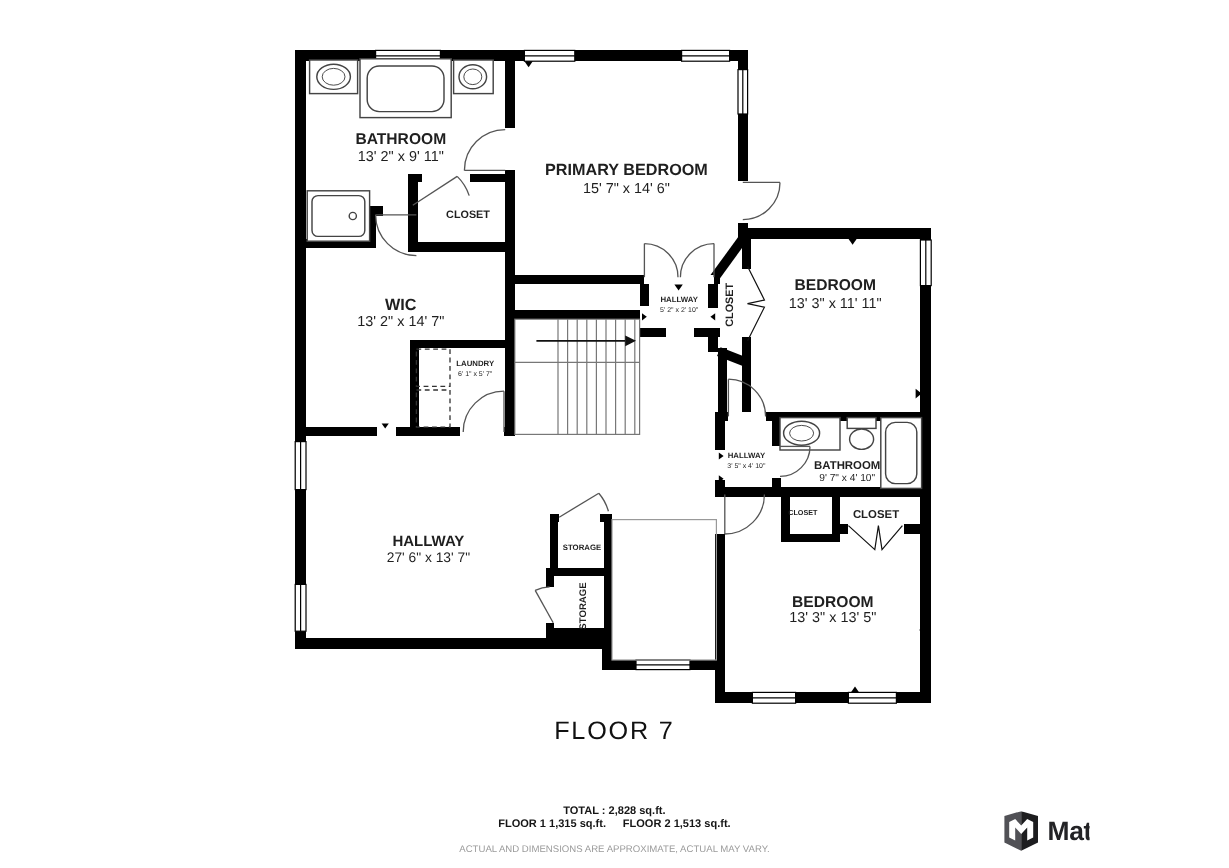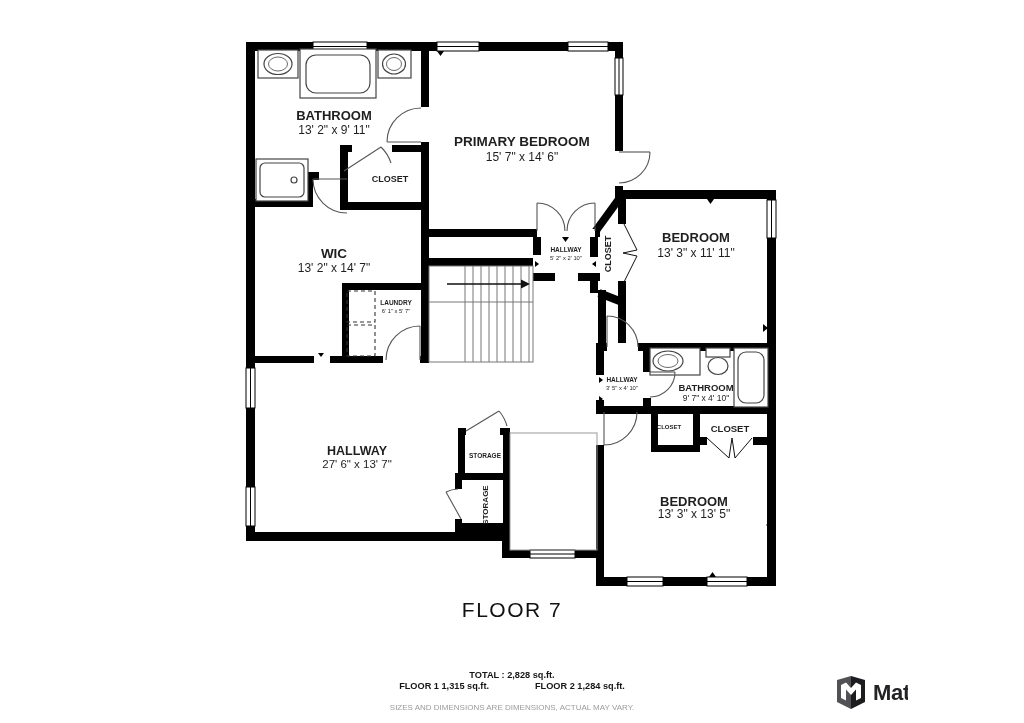--- a/index.html
+++ b/index.html
@@ -6,21 +6,21 @@
   #stage{position:relative;width:908px;height:723px;background:#ffffff;overflow:hidden;
          font-family:"Liberation Sans", sans-serif;}
   #plan-svg{position:absolute;left:0;top:0;}
   .room-name{font-family:"Liberation Sans",sans-serif;font-weight:bold;fill:#1f1f1f;}
   .room-dims{font-family:"Liberation Sans",sans-serif;fill:#1f1f1f;}
   .abs-center{position:absolute;left:0;width:1024px;text-align:center;color:#161616;}
   #floor-title{top:598px;font-size:21px;letter-spacing:1.5px;color:#111;}
   .footer-line{font-weight:bold;font-size:9.2px;}
   #footer-area-title{top:670px;}
   #footer-floors{top:681px;}
-  #footer-floors span{margin:0 23px;}
+  #footer-floors span{margin:0 7px;}
   #footer-total{top:670px;}
   #footer-disclaimer{top:703px;font-size:8px;color:#9b9b9b;font-weight:normal;}
   #logo{position:absolute;left:836px;top:676px;display:flex;align-items:center;gap:7px;}
   #logo-word{font-size:22px;font-weight:bold;color:#232326;letter-spacing:-0.3px;}
 </style>
 </head>
 <body>
 
 <div id="stage">
 <svg id="plan-svg" width="1024" height="723" viewBox="0 0 1024 723" xmlns="http://www.w3.org/2000/svg">
@@ -294,24 +294,24 @@
     <text class="room-dims" x="694" y="518" font-size="12">13' 3" x 13' 5"</text>
     <text class="room-name" x="357" y="455" font-size="12.5">HALLWAY</text>
     <text class="room-dims" x="357" y="468" font-size="11.5">27' 6" x 13' 7"</text>
     <text class="room-name" x="485" y="458" font-size="6.5">STORAGE</text>
     <text class="room-name" transform="translate(488,505) rotate(-90)" font-size="8">STORAGE</text>
   </g>
 </svg>
 
 <div id="floor-title" class="abs-center">FLOOR 7</div>
 <div id="footer-floors" class="abs-center footer-line">
-  <span>FLOOR 1 1,315 sq.ft.</span><span>FLOOR 2 1,284 sq.ft.</span>
+  <span>FLOOR 1 1,315 sq.ft.</span><span>FLOOR 2 1,513 sq.ft.</span>
 </div>
 <div id="footer-total" class="abs-center footer-line">TOTAL :  2,828 sq.ft.</div>
-<div id="footer-disclaimer" class="abs-center">SIZES AND DIMENSIONS ARE DIMENSIONS, ACTUAL MAY VARY.</div>
+<div id="footer-disclaimer" class="abs-center">ACTUAL AND DIMENSIONS ARE APPROXIMATE, ACTUAL MAY VARY.</div>
 
 <div id="logo">
   <svg width="30" height="34" viewBox="0 0 30 34">
     <polygon points="1,4 15,0 15,33 1,26" fill="#515156"></polygon>
     <polygon points="15,0 29,4 29,26 15,33" fill="#1d1d1f"></polygon>
     <path d="M5,9 L10,6.5 L15,12 L20,6.5 L25,9 L25,22 L20,24.5 L20,13.5 L15,19 L10,13.5 L10,24.5 L5,22 Z" fill="#fff"></path>
   </svg>
   <span id="logo-word">Matterport</span>
 </div>
 </div>

